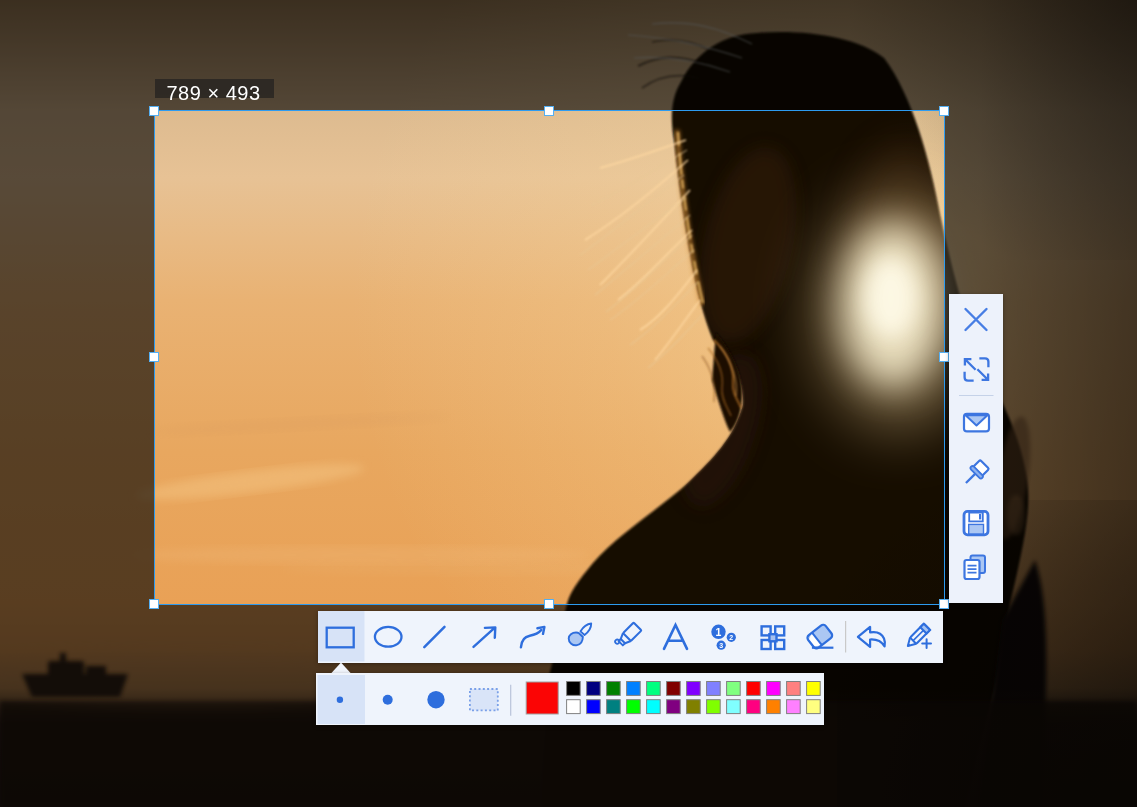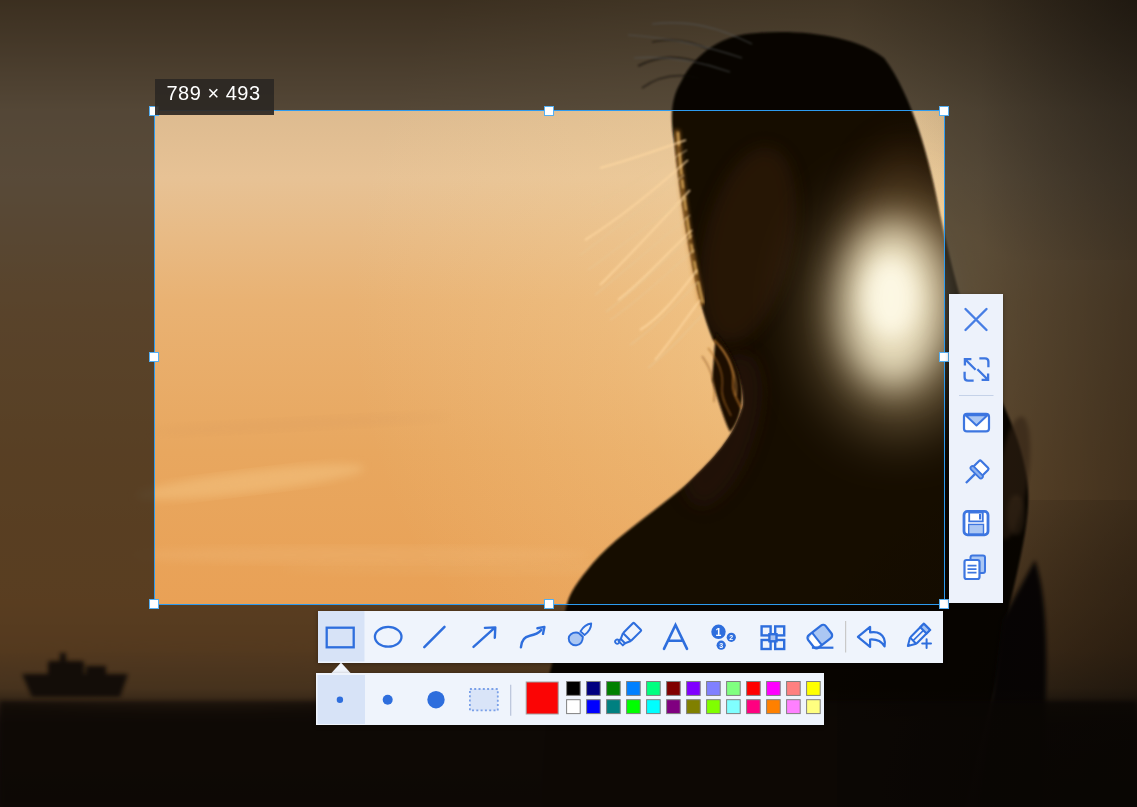--- a/index.html
+++ b/index.html
@@ -182,21 +182,21 @@
 
 <div class="handle" style="left:149.2px;top:105.7px"></div>
 <div class="handle" style="left:543.7px;top:105.7px"></div>
 <div class="handle" style="left:938.9px;top:105.9px"></div>
 <div class="handle" style="left:149.2px;top:351.7px"></div>
 <div class="handle" style="left:938.9px;top:351.9px"></div>
 <div class="handle" style="left:149.2px;top:598.9px"></div>
 <div class="handle" style="left:543.7px;top:598.9px"></div>
 <div class="handle" style="left:938.9px;top:598.9px"></div>
 
-<div class="abs" style="left:154.5px;top:79px;width:107.5px;height:36px;background:rgba(44,40,36,0.93);color:#fff;font-size:20px;line-height:28.5px;padding-left:12px;letter-spacing:0.5px">789 × 493</div>
+<div class="abs" style="left:154.5px;top:79px;width:107.5px;height:19px;background:rgba(44,40,36,0.93);color:#fff;font-size:20px;line-height:28.5px;padding-left:12px;letter-spacing:0.5px">789 × 493</div>
 
 <div class="abs" id="rtb" style="left:948.5px;top:294px;width:54.5px;height:308.5px;background:#edf2fb;box-shadow:0 1px 4px rgba(0,0,0,0.35)">
 <svg width="54.5" height="308.5" viewBox="0 0 54.5 308.5" fill="none">
 
   <path d="M 16.5,15 L 37.5,36 M 37.5,15 L 16.5,36" stroke="#477ee4" stroke-width="2.4" stroke-linecap="round"></path>
 
   <g stroke="#3d76e0" stroke-width="2.3" stroke-linecap="square">
     <path d="M 31.5,64.3 L 36,64.3 Q 39.4,64.3 39.4,67.7 L 39.4,72.2"></path>
     <path d="M 15.6,78.8 L 15.6,83.3 Q 15.6,86.7 19,86.7 L 23.5,86.7"></path>
     <path d="M 15.9,71.6 L 15.9,65.1 L 22.4,65.1 M 16.3,65.5 L 26.6,75.8" stroke-linecap="butt"></path>

